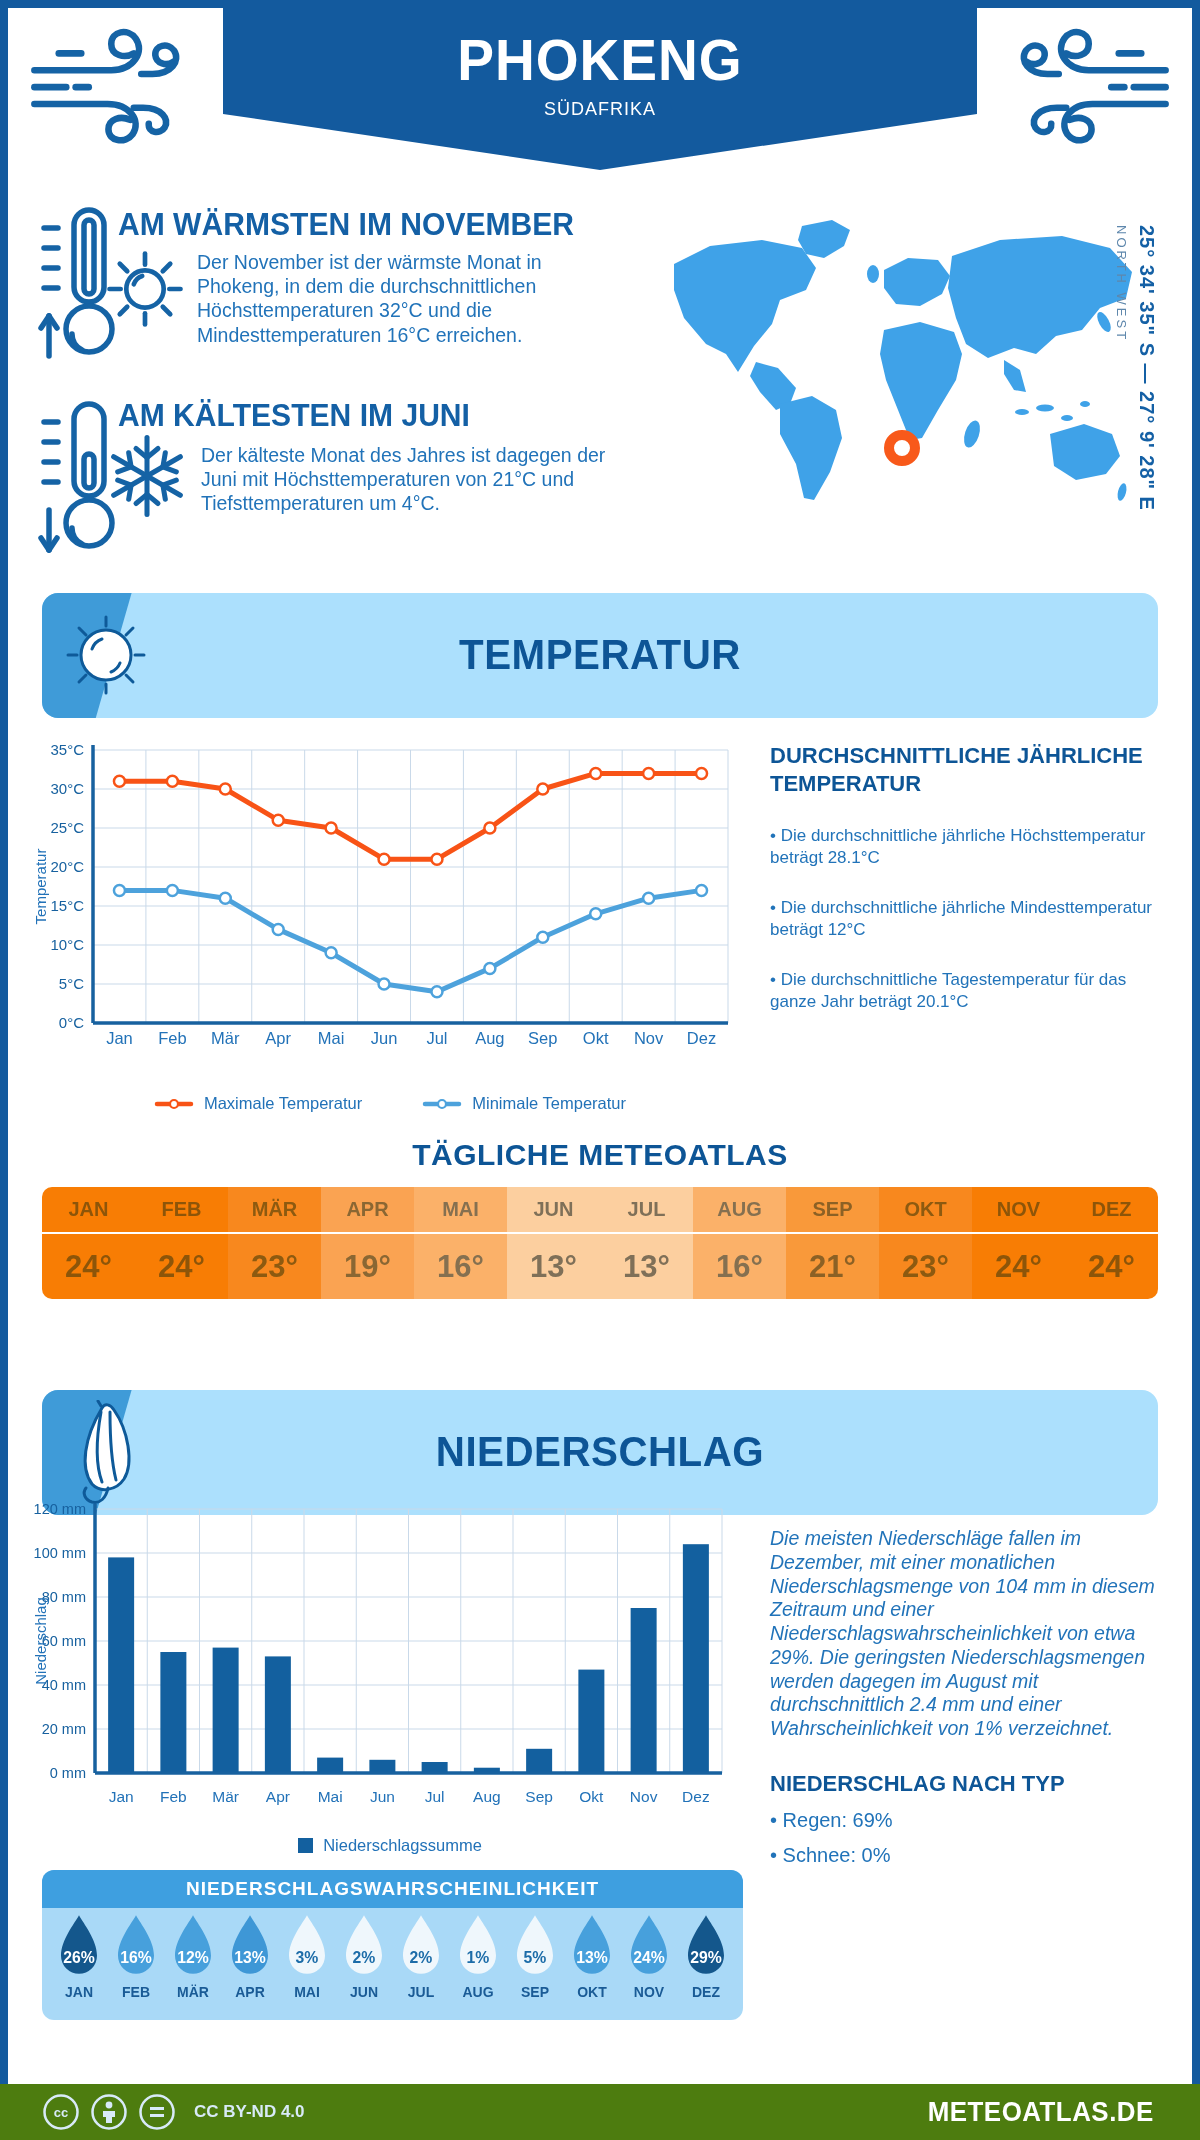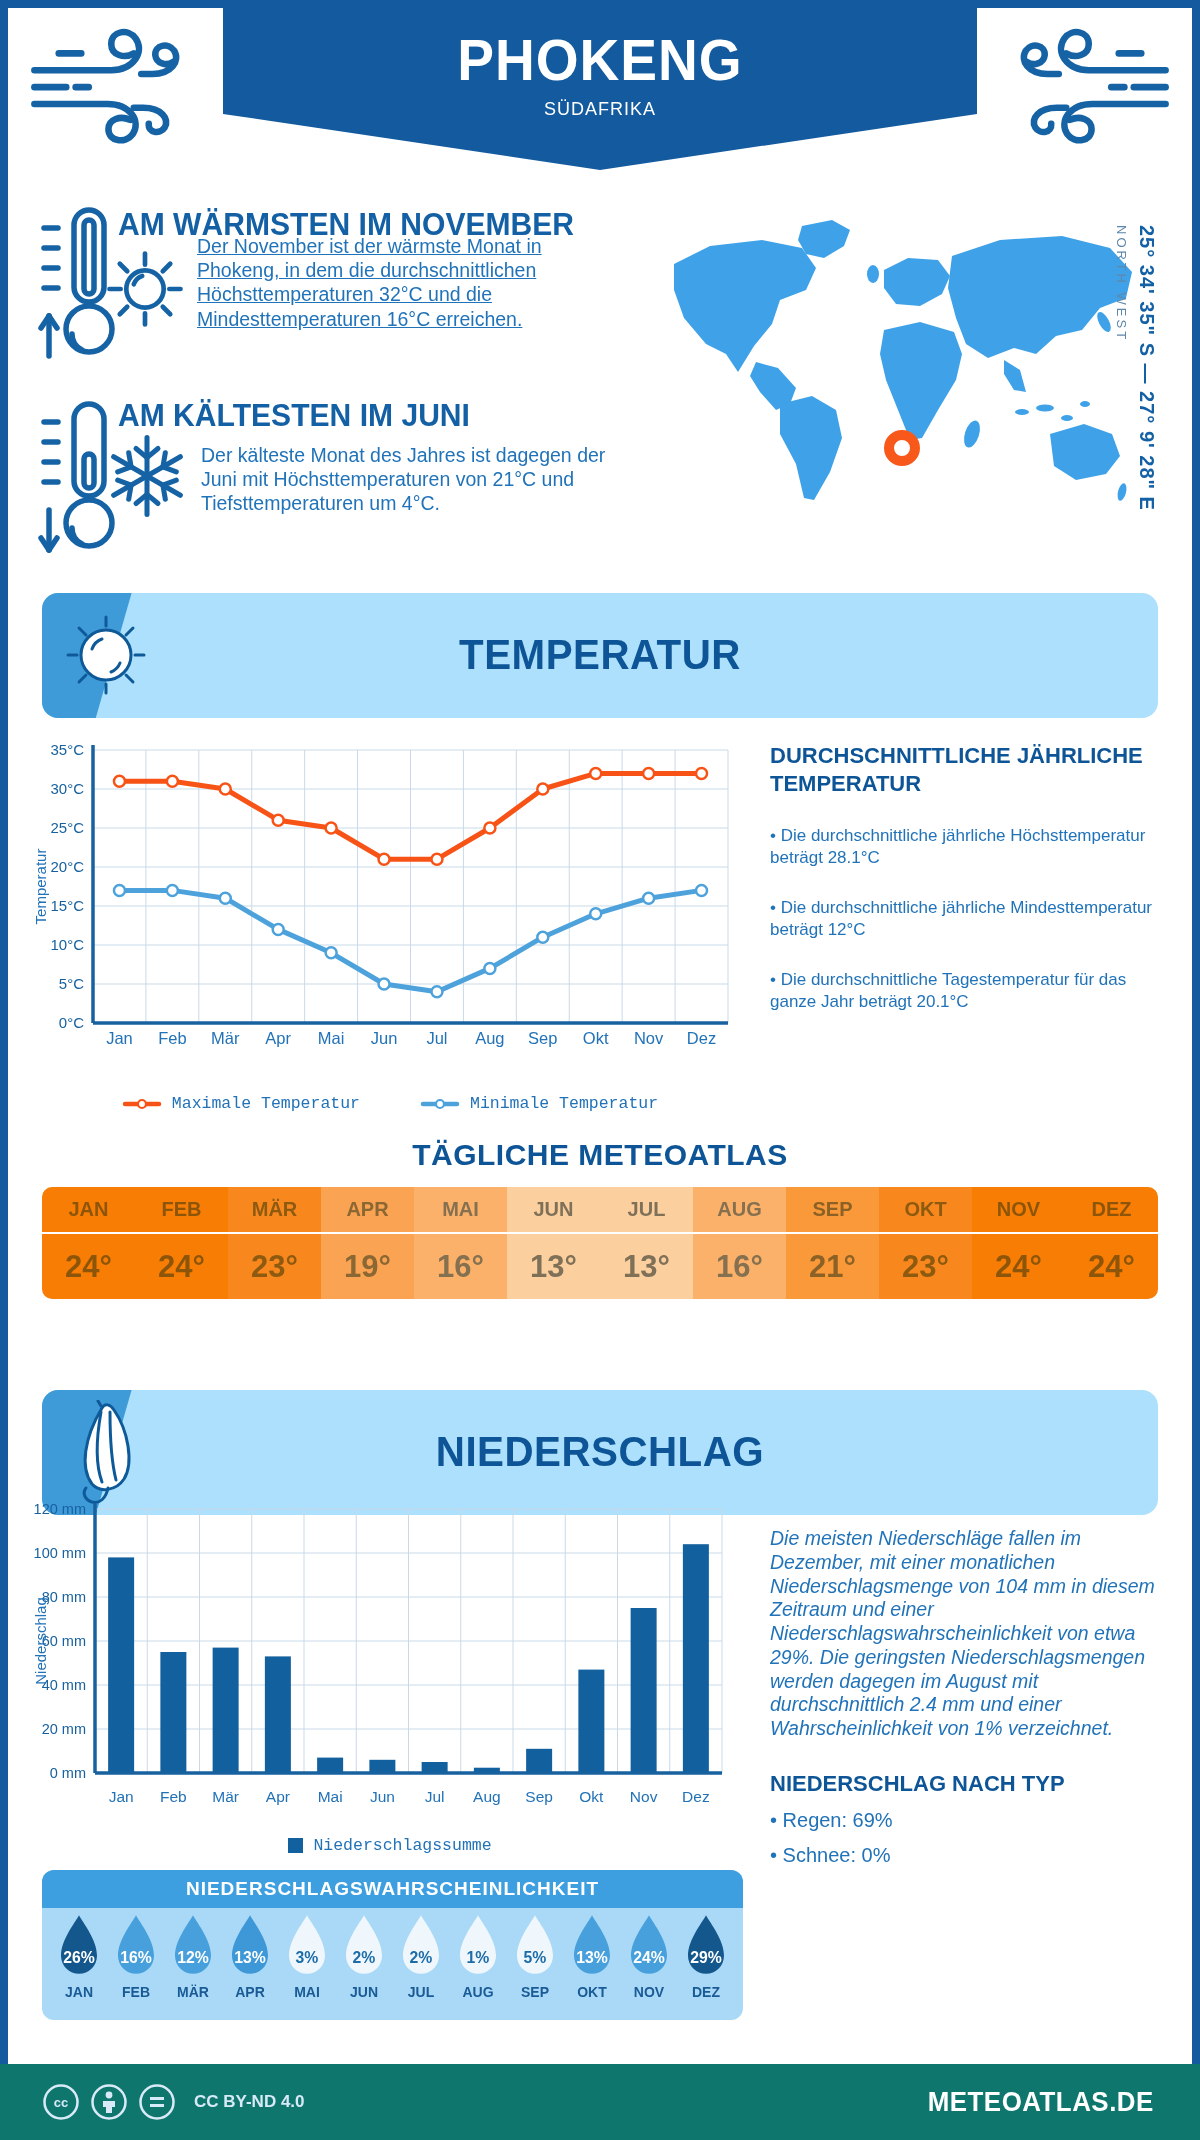--- a/index.html
+++ b/index.html
@@ -17,21 +17,21 @@
   #page-title{font-size:58px;font-weight:bold;color:#fff;letter-spacing:1px;transform:scaleX(.95);}
   #page-subtitle{font-size:18px;color:#fff;letter-spacing:1px;margin-top:6px;}
   .wind{position:absolute;top:14px;z-index:6;}
   #wind-left{left:20px;}
   #wind-right{right:20px;transform:scaleX(-1);}
 
   
   .sec-heading{position:absolute;font-size:31px;font-weight:bold;color:#1460A5;transform-origin:left;transform:scaleX(.97);white-space:nowrap;}
   .sec-text{position:absolute;font-size:19.5px;line-height:1.24;color:#2173B9;}
   #warm-heading{left:118px;top:207px;}
-  #warm-text{left:197px;top:234px;width:400px;text-decoration:underline;}
+  #warm-text{left:197px;top:250px;width:400px;}
   #cold-heading{left:118px;top:398px;}
   #cold-text{left:201px;top:443px;width:420px;}
   .abs{position:absolute;}
 
   
   #world-map{position:absolute;left:652px;top:212px;}
   #map-coords{position:absolute;right:42px;top:225px;height:330px;writing-mode:vertical-rl;text-orientation:mixed;z-index:4;}
   #coords-text{display:block;font-size:20px;font-weight:bold;color:#1460A5;letter-spacing:1px;}
   #region-text{display:block;font-size:13px;color:#5E87AC;letter-spacing:3px;margin-block-start:6px;}
 
@@ -42,21 +42,21 @@
   .banner-title{position:absolute;left:0;top:38px;width:100%;text-align:center;font-size:42px;
     font-weight:bold;color:#0D5596;letter-spacing:.5px;transform:scaleX(.96);}
   #temp-banner{top:593px;}
   #precip-banner{top:1390px;}
   .banner-icon{position:absolute;z-index:2;}
 
   
   #temp-chart{position:absolute;left:30px;top:728px;}
   #precip-chart{position:absolute;left:30px;top:1484px;}
   .legend{position:absolute;left:30px;width:720px;display:flex;justify-content:center;gap:60px;
-    align-items:center;font-size:16.5px;color:#2272B8;font-family:Liberation Mono, monospace;}
+    align-items:center;font-size:16.5px;color:#2272B8;}
   #temp-legend{top:1094px;}
   #precip-legend{top:1836px;}
   .legend-item{display:flex;align-items:center;gap:10px;}
   .legend-swatch{width:15px;height:15px;background:#13609F;display:inline-block;}
 
   
   #annual-col{position:absolute;left:770px;top:742px;width:400px;}
   #annual-heading{font-size:22px;font-weight:bold;color:#0D5596;line-height:1.25;}
   .bullet{font-size:17px;color:#2173B9;line-height:1.3;margin-top:28px;}
   #precip-col{position:absolute;left:770px;top:1505px;width:402px;}
@@ -78,21 +78,21 @@
   
   #prob-panel{position:absolute;left:42px;top:1870px;width:701px;height:150px;background:#A9D9F7;
     border-radius:12px;overflow:hidden;}
   #prob-header{height:38px;background:#3E9FE0;color:#fff;font-weight:bold;font-size:19px;
     letter-spacing:1px;display:flex;align-items:center;justify-content:center;transform-origin:center;}
   #droplets{display:flex;justify-content:space-between;padding:5px 10px 0;}
   .drop-col{width:54px;text-align:center;}
   .drop-month{font-size:14px;font-weight:bold;color:#1A5B96;margin-top:1px;}
 
   
-  #footer{position:absolute;left:0;bottom:0;width:100%;height:76px;background:#0f766e;z-index:7;
+  #footer{position:absolute;left:0;bottom:0;width:100%;height:56px;background:#4d7c0f;z-index:7;
     display:flex;align-items:center;box-sizing:border-box;padding:4px 42px;}
   .cc-icon{margin-right:10px;}
   #license{font-size:17px;font-weight:bold;color:#D8EAF8;margin-left:8px;}
   #site{margin-left:auto;font-size:27px;font-weight:bold;color:#fff;letter-spacing:.5px;transform:scaleX(.96);}
   svg text{font-family:"Liberation Sans", sans-serif;}
 </style>
 </head>
 <body>
 
 <div id="page">

